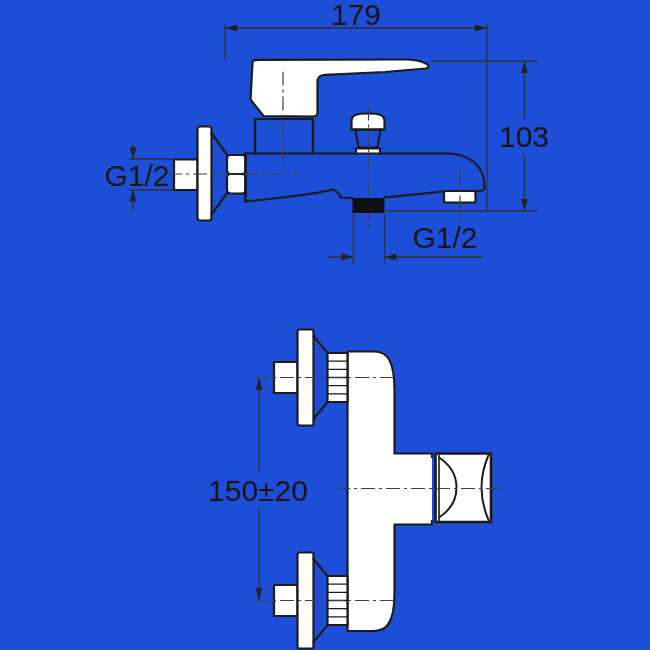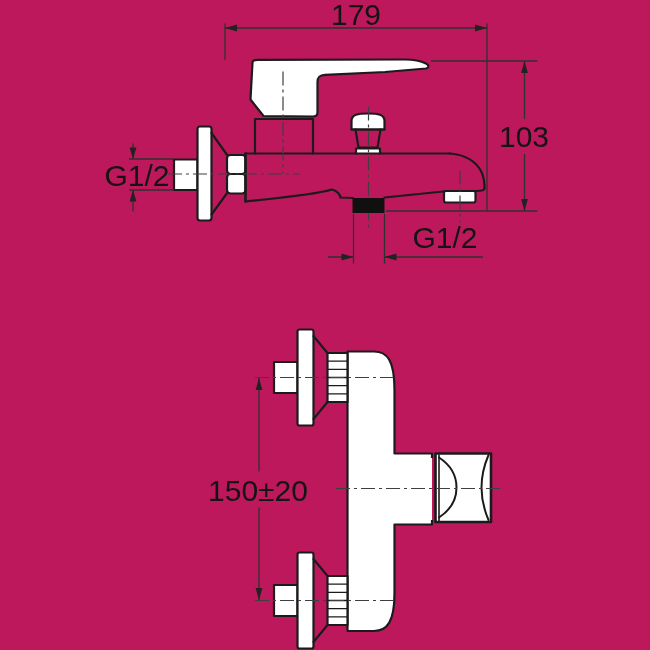--- a/index.html
+++ b/index.html
@@ -1,17 +1,17 @@
 <!DOCTYPE html>
 <html><head>
 <meta charset="utf-8">
 <style>
   html,body{margin:0;padding:0;background:#ffffff;}
   .sheet{
-    position:relative;width:650px;height:650px;background:#be185d;
+    position:relative;width:650px;height:650px;background:#1d4ed8;
     font-family:"Liberation Sans", sans-serif;overflow:hidden;
   }
   svg{display:block;}
   .outline{fill:none;stroke:#1b1b1b;stroke-width:2.2;stroke-linecap:round;stroke-linejoin:round;}
   .outline-fill{fill:#ffffff;stroke:#1b1b1b;stroke-width:2.2;stroke-linejoin:round;}
   .thick{stroke-width:2.6;}
   .thin{fill:none;stroke:#303030;stroke-width:1.3;}
   .centerline{fill:none;stroke:#3f3f3f;stroke-width:1.2;stroke-dasharray:14 4 3 4;}
   .thread{fill:none;stroke:#1b1b1b;stroke-width:1.3;}
   .arrow{fill:#222222;stroke:none;}

